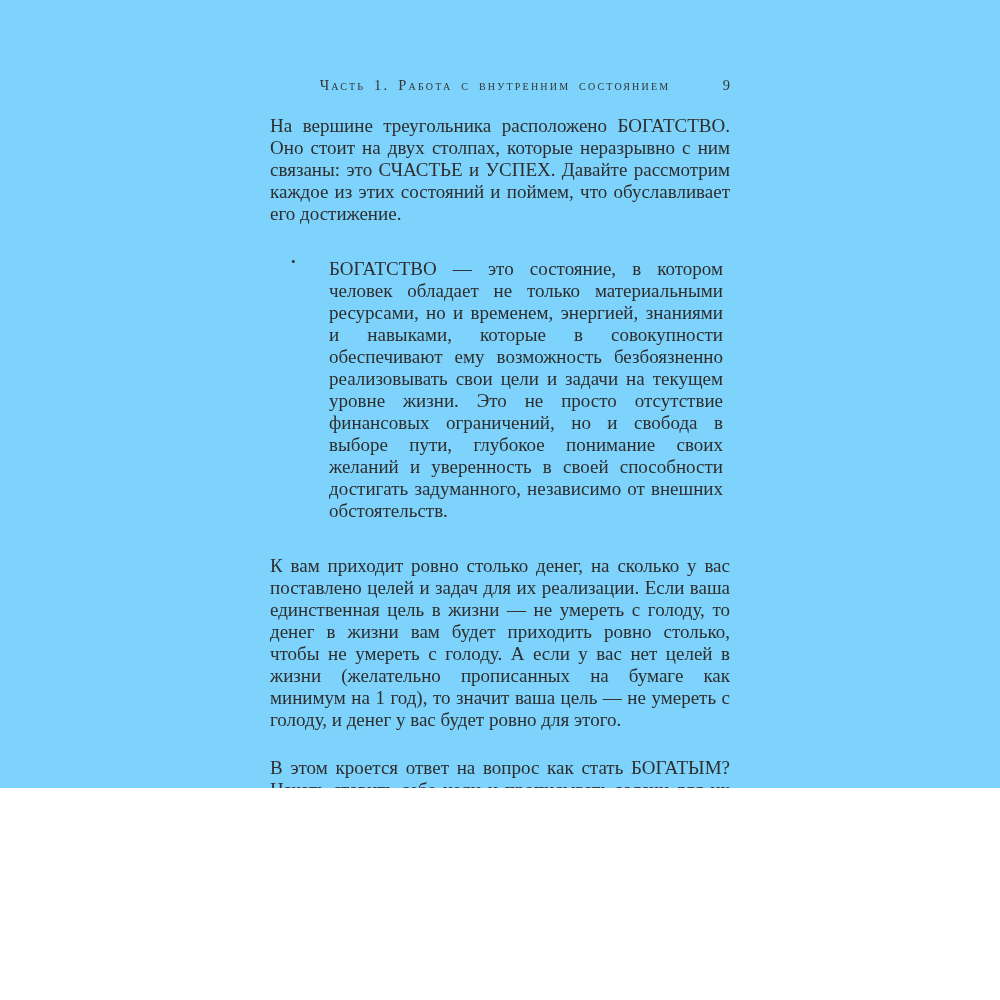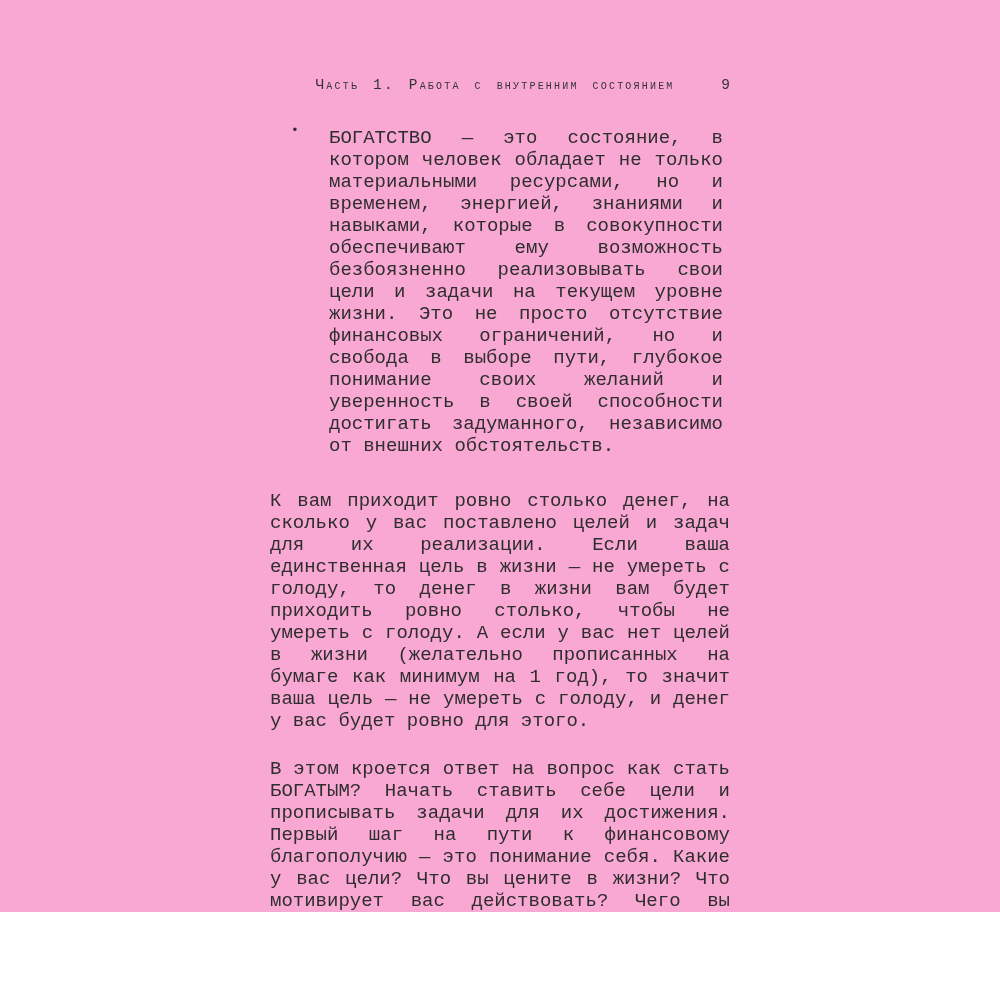--- a/index.html
+++ b/index.html
@@ -3,25 +3,25 @@
 <meta charset="utf-8">
 <style>
   html, body {
     margin: 0;
     padding: 0;
     background: #ffffff;
   }
   .page {
     position: relative;
     width: 1000px;
-    height: 912px;
-    background: #f9a8d4;
+    height: 788px;
+    background: #7dd3fc;
     box-sizing: border-box;
     padding: 76px 270px 0 270px;
-    font-family: Liberation Mono, monospace;
+    font-family: Liberation Serif, serif;
     color: #2e2e2e;
     overflow: hidden;
   }
   .running-head {
     position: relative;
     width: 100%;
     font-size: 14.5px;
     line-height: 18px;
     font-variant: small-caps;
     letter-spacing: 2.2px;
@@ -79,20 +79,21 @@
 
 <div class="page">
 
   <header class="running-head">
     <span class="head-title">Часть 1. Работа с внутренним состоянием</span>
     <span class="page-number">9</span>
   </header>
 
   <main class="text-column">
 
+    <p class="para first">На вершине треугольника расположено БОГАТСТВО. Оно стоит на двух столпах, которые неразрывно с ним связаны: это СЧАСТЬЕ и УСПЕХ. Давайте рассмотрим каждое из этих состояний и поймем, что обуславливает его достижение.</p>
 
     <div class="bullet-item">
       <span class="bullet-marker">•</span>
       <p class="bullet-text">БОГАТСТВО — это состояние, в котором человек обладает не только материальными ресурсами, но и временем, энергией, знаниями и навыками, которые в совокупности обеспечивают ему возможность безбоязненно реализовывать свои цели и задачи на текущем уровне жизни. Это не просто отсутствие финансовых ограничений, но и свобода в выборе пути, глубокое понимание своих желаний и уверенность в своей способности достигать задуманного, независимо от внешних обстоятельств.</p>
     </div>
 
     <p class="para">К вам приходит ровно столько денег, на сколько у вас поставлено целей и задач для их реализации. Если ваша единственная цель в жизни — не умереть с голоду, то денег в жизни вам будет приходить ровно столько, чтобы не умереть с голоду. А если у вас нет целей в жизни (желательно прописанных на бумаге как минимум на 1 год), то значит ваша цель — не умереть с голоду, и денег у вас будет ровно для этого.</p>
 
     <p class="para">В этом кроется ответ на вопрос как стать БОГАТЫМ? Начать ставить себе цели и прописывать задачи для их достижения. Первый шаг на пути к финансовому благополучию — это понимание себя. Какие у вас цели? Что вы цените в жизни? Что мотивирует вас действовать? Чего вы хотите достичь? Ответы на эти вопросы определяют ваше отношение к деньгам и их количеству. Вспомните, кто находится на дне</p>
 

